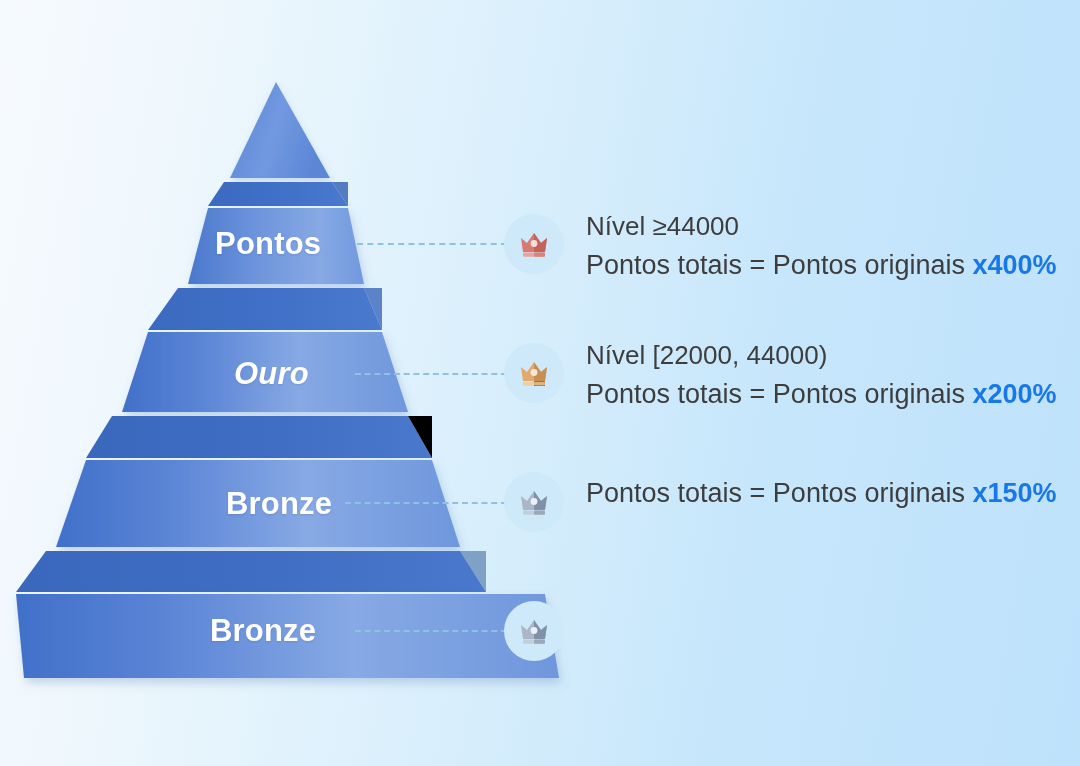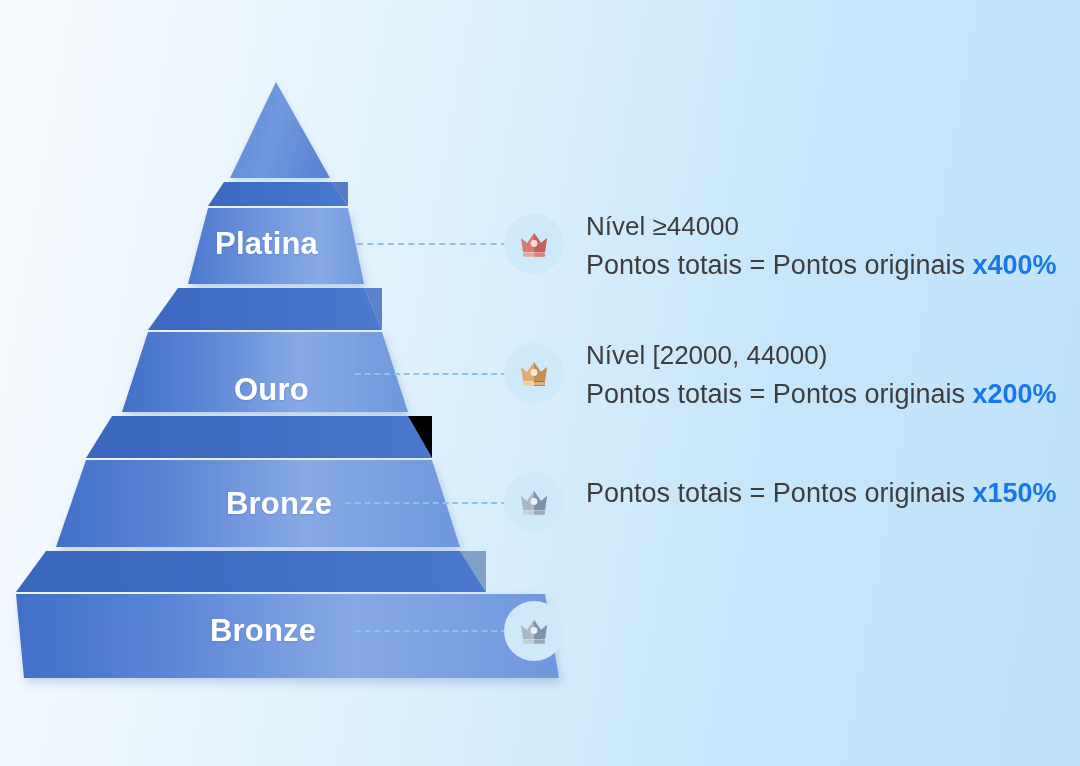--- a/index.html
+++ b/index.html
@@ -149,22 +149,22 @@
     <polygon points="408,416 432,458 432,416" fill="#38639"></polygon>
 
     <polygon points="86,460 432,460 460,547 56,547" fill="url(#faceGrad)" filter="url(#softShadow)"></polygon>
 
     <polygon points="46,551 460,551 486,592 16,592" fill="url(#bandGradB)"></polygon>
     <polygon points="460,551 486,592 486,551" fill="#38639b" opacity="0.55"></polygon>
 
     <polygon points="16,594 545,594 559,678 24,678" fill="url(#faceGrad)" filter="url(#softShadow)"></polygon>
   </svg>
 
-  <div class="tier-name" style="left:215px; top:226px;">Platina</div>
-  <div class="tier-name" style="left:234px; top:372px;">Ouro</div>
+  <div class="tier-name" style="left:215px; top:226px;">Pontos</div>
+  <div class="tier-name" style="left:234px; top:356px;font-style:italic;">Ouro</div>
   <div class="tier-name" style="left:226px; top:486px;">Bronze</div>
   <div class="tier-name" style="left:210px; top:613px;">Bronze</div>
 
   <div class="dash" style="left:357px; top:243px; width:150px;"></div>
   <div class="dash" style="left:355px; top:373px; width:152px;"></div>
   <div class="dash" style="left:345px; top:502px; width:162px;"></div>
   <div class="dash" style="left:355px; top:630px; width:152px;"></div>
 
   <div class="badge" style="left:504px; top:214px;">
     <svg width="34" height="30" viewBox="0 0 34 30">

